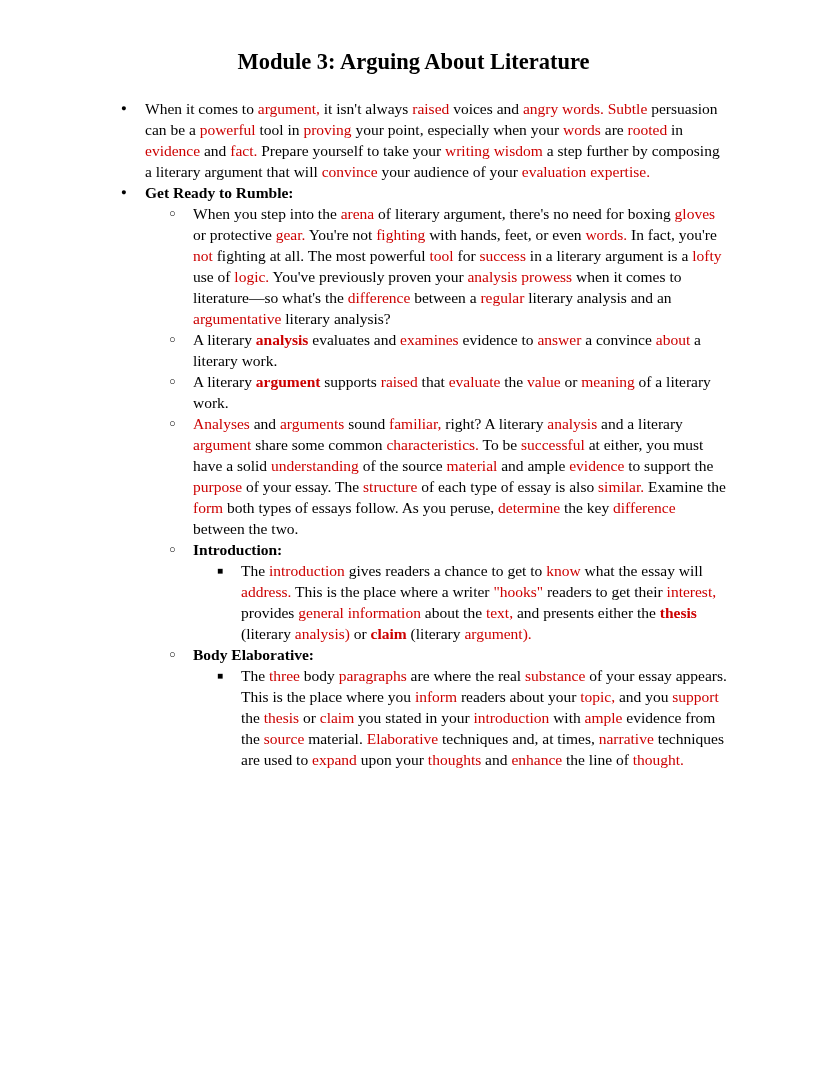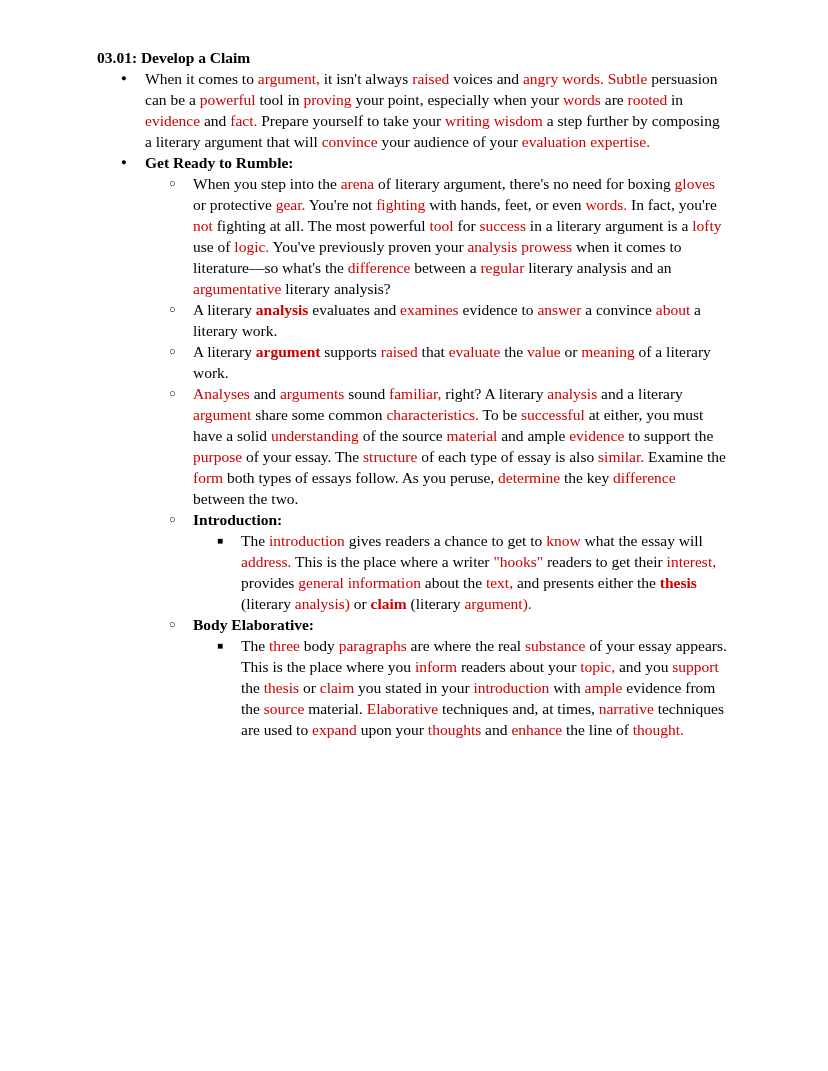--- a/index.html
+++ b/index.html
@@ -48,21 +48,21 @@
   .level-3 { margin-left: 120px; }
   .li-text { flex: 1 1 auto; }
   .red { color: var(--accent-red); }
   .bold { font-weight: 700; }
   .underline { }
 </style>
 </head>
 <body>
 
 <div class="page">
-  <h2 class="section-heading">03.01: Develop a Claim</h2>
+  <h1 class="doc-title">Module 3: Arguing About Literature</h1>
   <div class="content-list">
       <div class="li level-1">
         <span class="bullet b1">●</span>
         <span class="li-text"><span>When it comes to </span><span class="red">argument,</span><span> it isn't always </span><span class="red">raised</span><span> voices and </span><span class="red">angry words. Subtle</span><span> persuasion can be a </span><span class="red">powerful</span><span> tool in </span><span class="red">proving</span><span> your point, especially when your </span><span class="red">words</span><span> are </span><span class="red">rooted</span><span> in </span><span class="red">evidence</span><span> and </span><span class="red">fact.</span><span> Prepare yourself to take your </span><span class="red">writing wisdom</span><span> a step further by composing a literary argument that will </span><span class="red">convince</span><span> your audience of your </span><span class="red">evaluation expertise.</span></span>
       </div>
       <div class="li level-1">
         <span class="bullet b1">●</span>
         <span class="li-text"><span class="bold">Get Ready to Rumble:</span></span>
       </div>
       <div class="li level-2">

